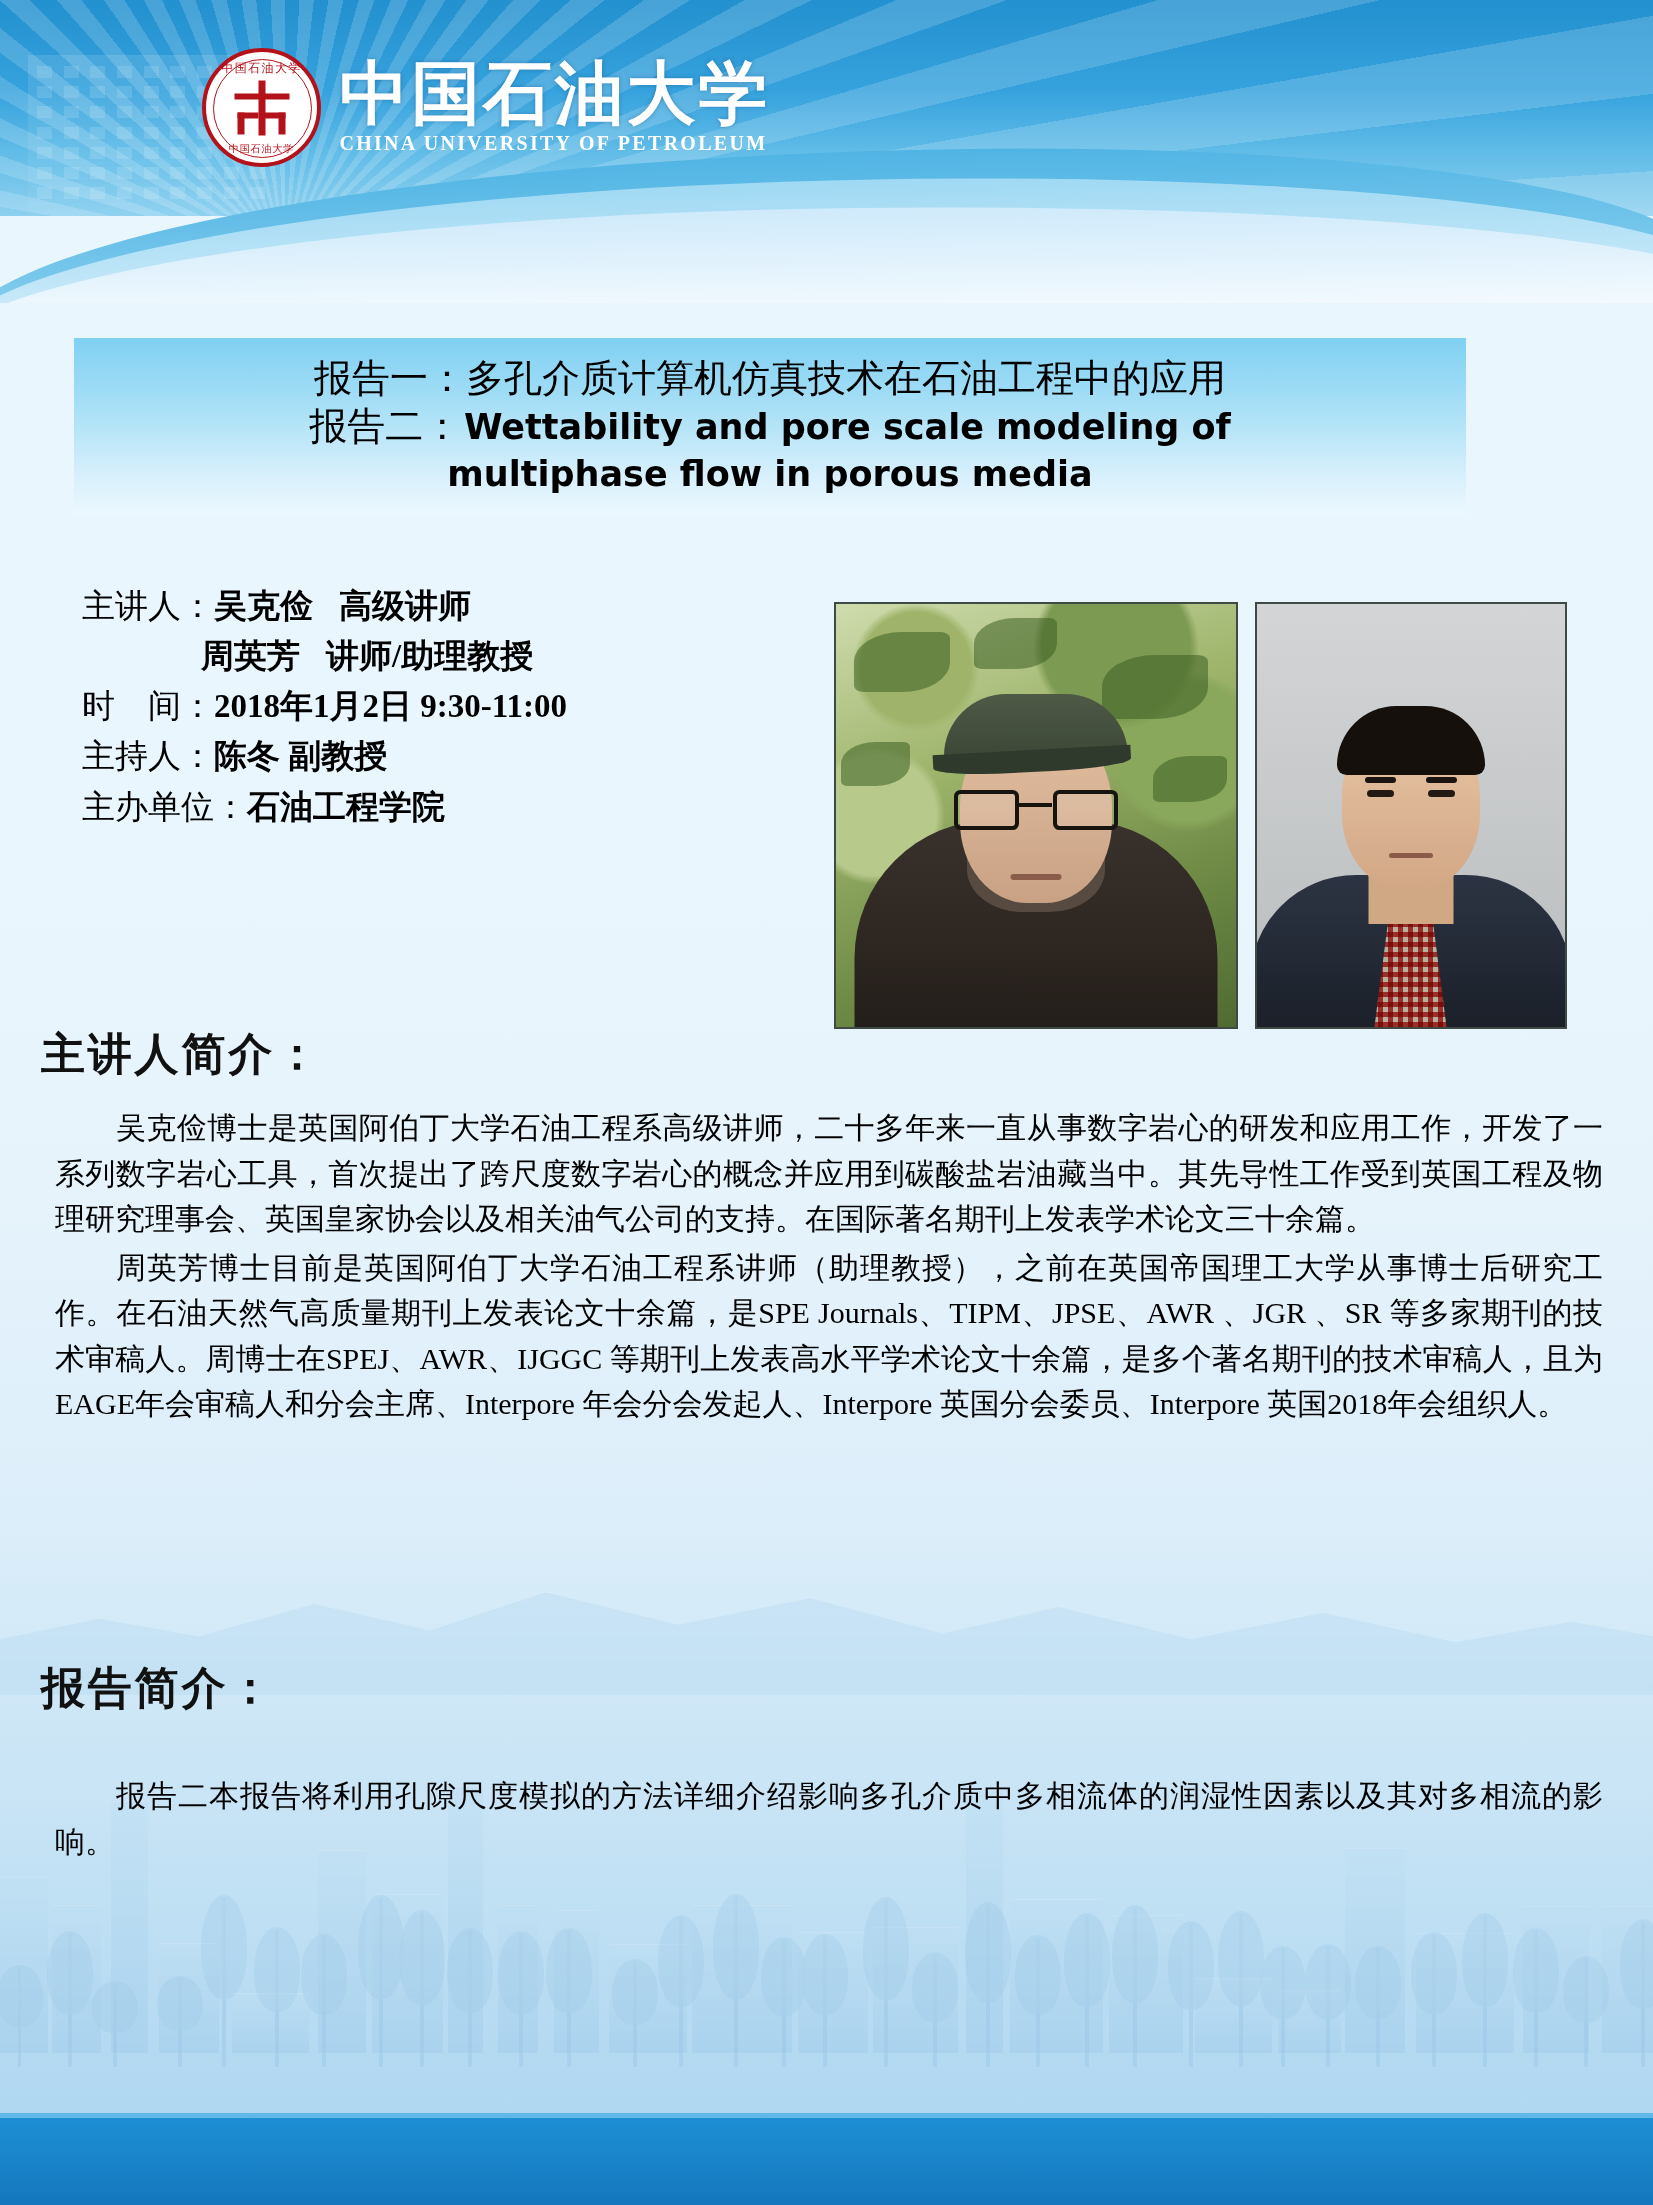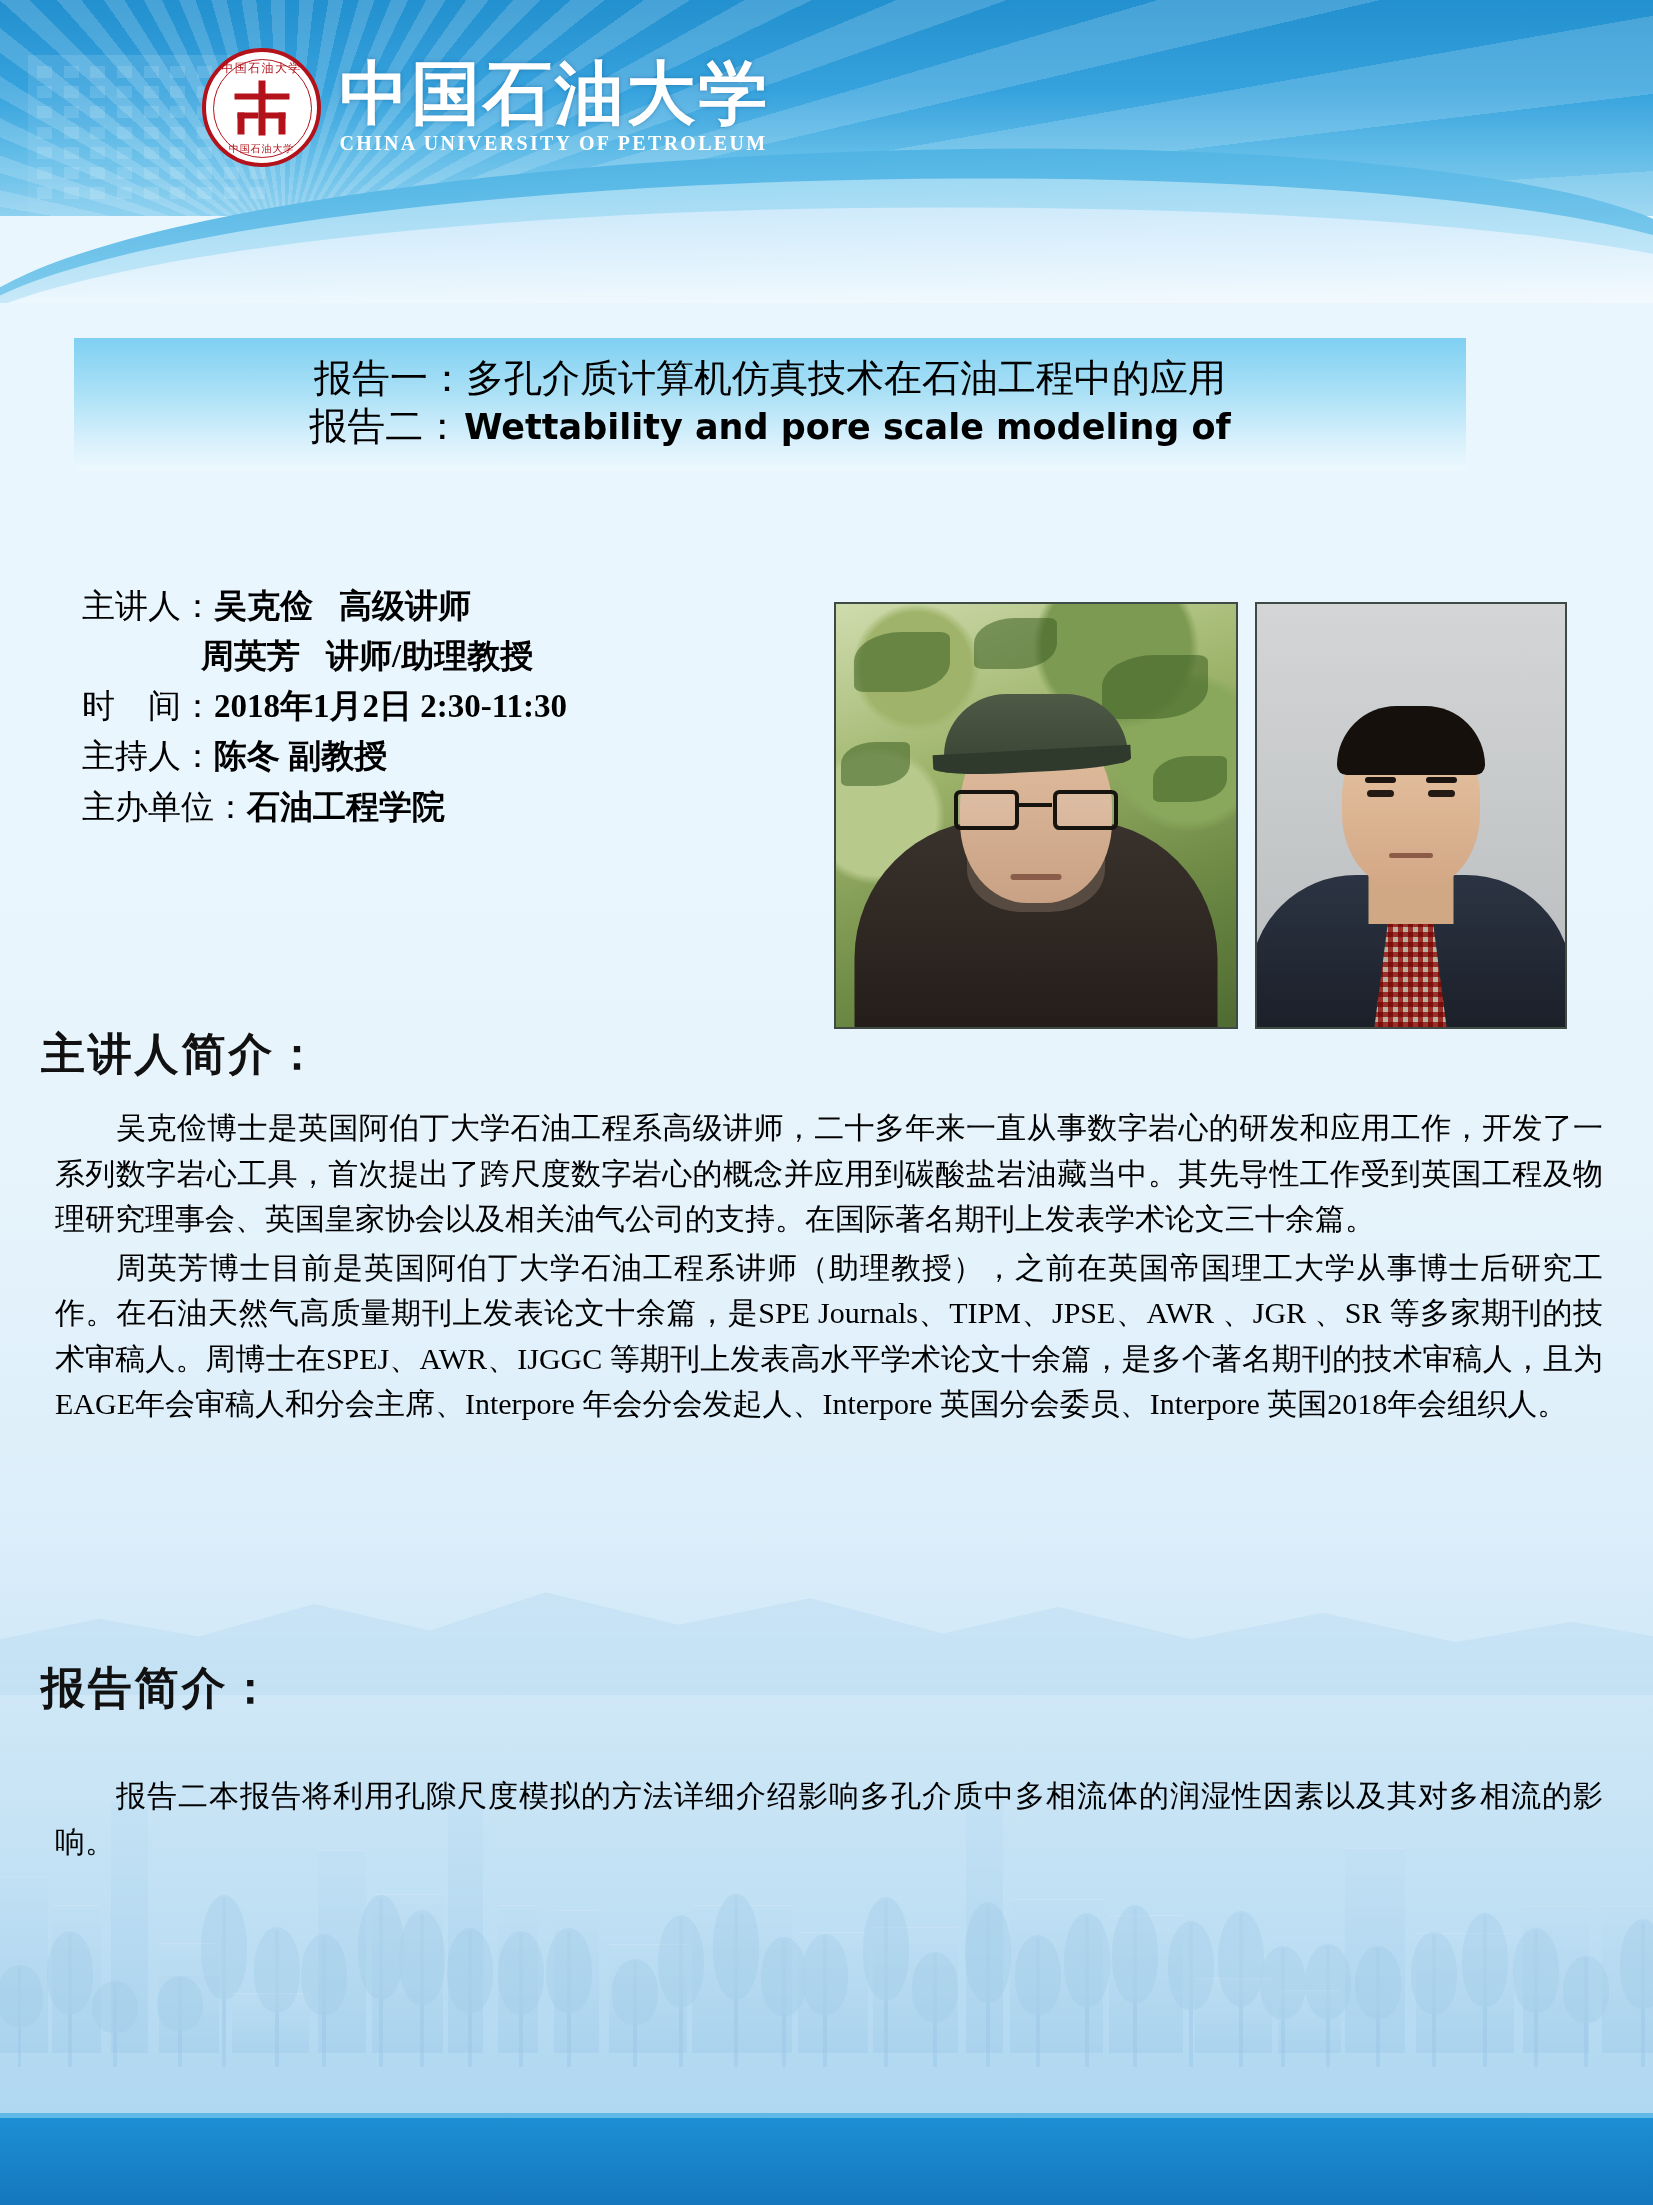--- a/index.html
+++ b/index.html
@@ -736,37 +736,38 @@
       </div>
     </div>
   </div>
 
   <div class="title-box">
     <div class="title-line1">报告一：多孔介质计算机仿真技术在石油工程中的应用</div>
     <div class="title-line2">
       <span>报告二：</span>
       <span class="title-en">Wettability and pore scale modeling of</span>
     </div>
+    <div class="title-line3">multiphase flow in porous media</div>
   </div>
 
   <div class="info">
     <div class="info-row">
       <span class="info-label">主讲人：</span>
       <span class="info-value normal">吴克俭</span>
       <span class="info-gap"></span>
       <span class="info-value normal">高级讲师</span>
     </div>
     <div class="info-row info-indent">
       <span class="info-value normal">周英芳</span>
       <span class="info-gap"></span>
       <span class="info-value normal">讲师/助理教授</span>
     </div>
     <div class="info-row">
       <span class="info-label">时　间：</span>
-      <span class="info-value">2018年1月2日 2:30-11:30</span>
+      <span class="info-value">2018年1月2日 9:30-11:00</span>
     </div>
     <div class="info-row">
       <span class="info-label">主持人：</span>
       <span class="info-value normal">陈冬 副教授</span>
     </div>
     <div class="info-row">
       <span class="info-label">主办单位：</span>
       <span class="info-value normal">石油工程学院</span>
     </div>
   </div>

